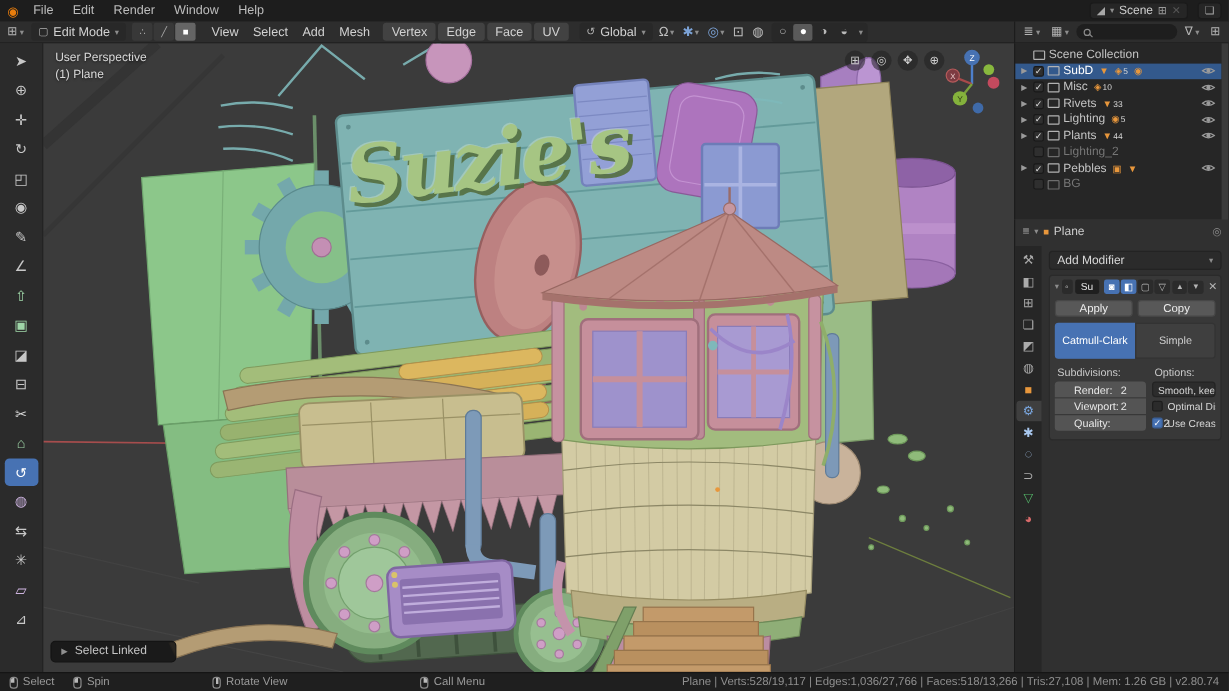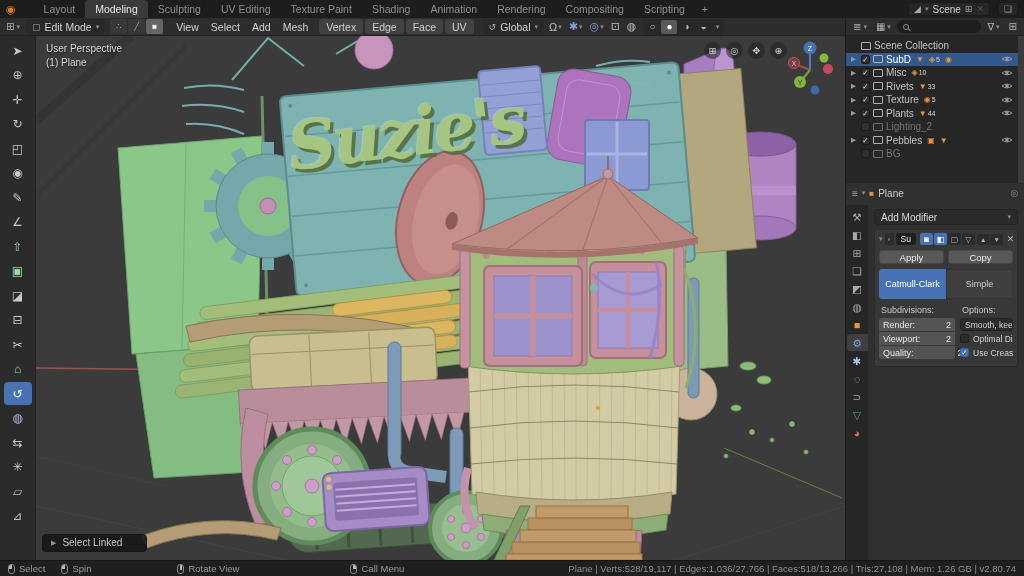--- a/index.html
+++ b/index.html
@@ -125,21 +125,21 @@
   .seg .opt{flex:1;height:30px;display:flex;align-items:center;justify-content:center;font-size:9px;
             background:#3f3f3f;border:1px solid #333;color:#cfcfcf;}
   .seg .opt:first-child{border-radius:3px 0 0 3px;}
   .seg .opt:last-child{border-radius:0 3px 3px 0;}
   .seg .opt.active{background:#4772b3;border-color:#4772b3;color:#fff;}
   .cols{display:flex;gap:5px;margin-top:4px;}
   .col-l{width:76px;flex:none;}
   .col-r{flex:1;min-width:0;}
   .sec-label{font-size:9px;color:#c9c9c9;margin:2px 0 3px 2px;}
   .field{height:13px;background:#545454;display:flex;align-items:center;justify-content:space-between;
-         padding:0 4px;font-size:9px;color:#e8e8e8;margin-bottom:1px;}
+         padding:0 16px;font-size:9px;color:#e8e8e8;margin-bottom:1px;}
   .field:first-of-type{border-radius:3px 3px 0 0;}
   .field:last-of-type{border-radius:0 0 3px 3px;gap:44px;}
   .dropdown{height:13px;background:#2c2c2c;border:1px solid #232323;border-radius:3px;display:flex;
             align-items:center;justify-content:space-between;padding:0 4px;font-size:8.5px;color:#d5d5d5;
             white-space:nowrap;overflow:hidden;}
   .chkrow{display:flex;align-items:center;gap:4px;height:13px;margin-top:1px;font-size:8.5px;color:#d5d5d5;
           white-space:nowrap;overflow:hidden;}
   .chk{width:9px;height:9px;border-radius:2px;background:#2b2b2b;border:1px solid #1d1d1d;flex:none;
        display:flex;align-items:center;justify-content:center;font-size:7.5px;color:#fff;line-height:1;}
   .chk.on{background:#4772b3;border-color:#3a5f96;}
@@ -157,33 +157,27 @@
   .mouse.m-right i{right:0;top:0;width:3px;height:4px;border-radius:0 2px 0 0;}
   .stats{margin-left:auto;color:#8f8f8f;white-space:nowrap;}
 </style>
 </head>
 <body>
 
 <div id="app">
 
   <header class="topbar">
     <span class="blender-logo">◉</span>
-    <div class="tabs" id="workspace-tabs">
-        <span class="tab">Layout</span>
-        <span class="tab active">Modeling</span>
-        <span class="tab">Sculpting</span>
-        <span class="tab">UV Editing</span>
-        <span class="tab">Texture Paint</span>
-        <span class="tab">Shading</span>
-        <span class="tab">Animation</span>
-        <span class="tab">Rendering</span>
-        <span class="tab">Compositing</span>
-        <span class="tab">Scripting</span>
-        <span class="tab newtab">+</span>
-      </div>
+    <nav class="menus" id="topbar-menus">
+        <span class="menu">File</span>
+        <span class="menu">Edit</span>
+        <span class="menu">Render</span>
+        <span class="menu">Window</span>
+        <span class="menu">Help</span>
+      </nav>
     <div class="tb-right">
       <div class="selector">
         <span class="sel-icon">◢</span>
         <span class="chev">▾</span>
         <span>Scene</span>
         <span class="mini">⊞</span>
         <span class="mini dim">✕</span>
       </div>
       <div class="selector">
         <span class="sel-icon">❏</span>
@@ -661,21 +655,21 @@
           <svg width="12" height="8" viewBox="0 0 12 8">
             <path d="M1 4 Q6 0.2 11 4 Q6 7.8 1 4 Z" fill="none" stroke="#9a9a9a"></path>
             <circle cx="6" cy="4" r="1.7" fill="#9a9a9a"></circle>
           </svg>
         </span>
       </div>
       <div class="orow">
         <span class="expand">▶</span>
         <span class="cb">✓</span>
         <span class="coll"></span>
-        <span>Texture</span>
+        <span>Lighting</span>
         <span class="badge">◉<span class="cnt">5</span></span>
         <span class="eye">
           <svg width="12" height="8" viewBox="0 0 12 8">
             <path d="M1 4 Q6 0.2 11 4 Q6 7.8 1 4 Z" fill="none" stroke="#9a9a9a"></path>
             <circle cx="6" cy="4" r="1.7" fill="#9a9a9a"></circle>
           </svg>
         </span>
       </div>
       <div class="orow">
         <span class="expand">▶</span>

